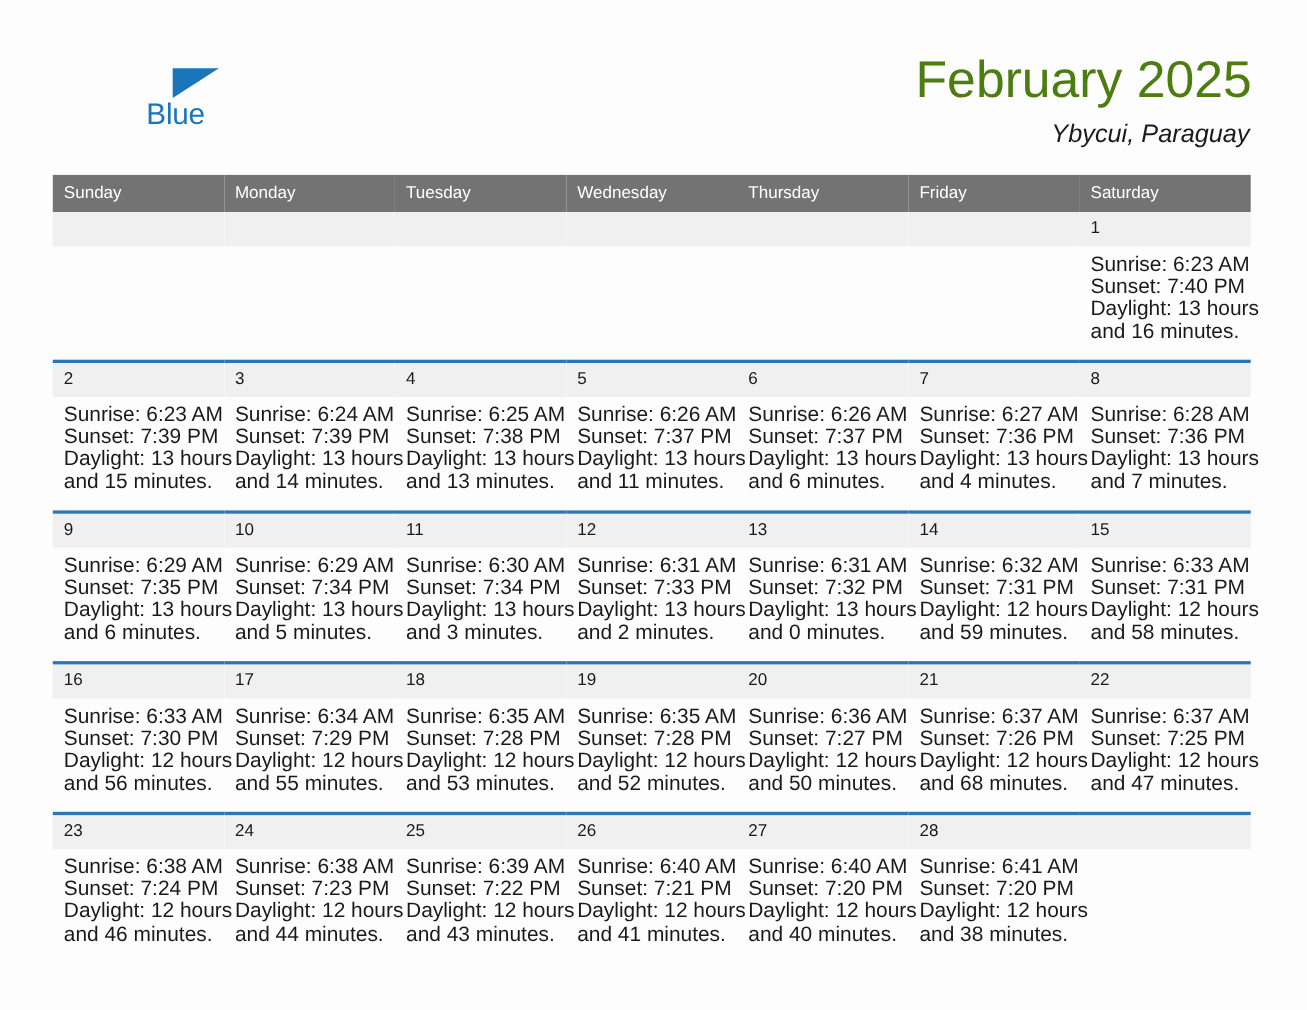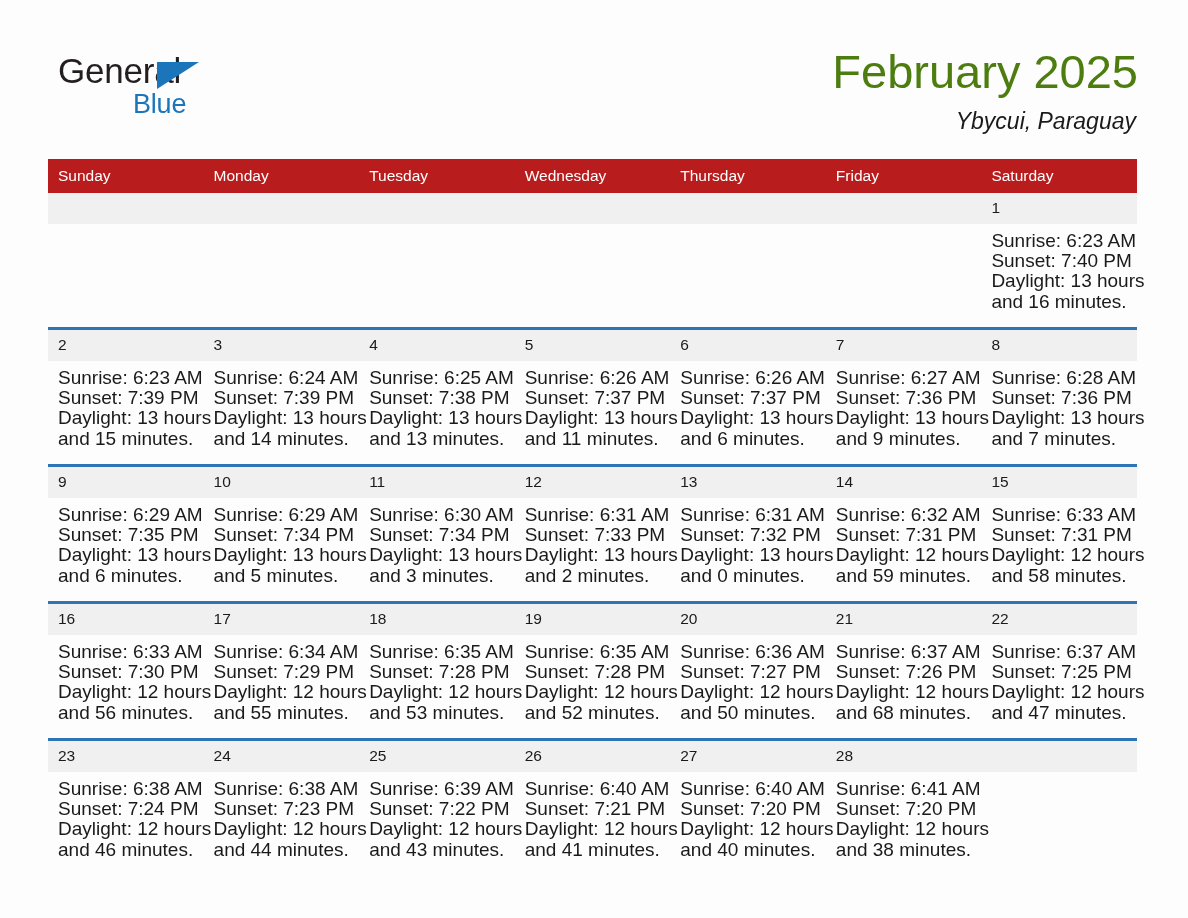--- a/index.html
+++ b/index.html
@@ -98,21 +98,21 @@
     width: 1089px;
   }
   .cal-table {
     border-collapse: collapse;
     table-layout: fixed;
     width: 1089px;
   }
   .cal-table col { width: 155.57px; }
 
   thead th {
-    background: #b91c1c;
+    background: #737373;
     color: #ffffff;
     font-size: 15.5px;
     font-weight: normal;
     text-align: left;
     padding: 7px 0 8px 10px;
     height: 19px;
     vertical-align: middle;
     border: none;
   }
 
@@ -146,21 +146,20 @@
   td.blank .daynum { color: transparent; }
 </style>
 </head>
 <body>
 
 <div class="page">
 
   <div class="header">
 
     <div class="logo">
-      <span class="logo-line1">General</span>
       <span class="logo-tri"></span>
       <span class="logo-line2">Blue</span>
     </div>
 
     <div class="title-block">
       <h1 class="month-title">February 2025</h1>
       <div class="location">Ybycui, Paraguay</div>
     </div>
 
   </div>
@@ -298,21 +297,21 @@
                 <div>Daylight: 13 hours</div>
                 <div>and 6 minutes.</div>
               </div>
             </td>
             <td>
               <span class="daynum">7</span>
               <div class="details">
                 <div>Sunrise: 6:27 AM</div>
                 <div>Sunset: 7:36 PM</div>
                 <div>Daylight: 13 hours</div>
-                <div>and 9 minutes.</div>
+                <div>and 4 minutes.</div>
               </div>
             </td>
             <td>
               <span class="daynum">8</span>
               <div class="details">
                 <div>Sunrise: 6:28 AM</div>
                 <div>Sunset: 7:36 PM</div>
                 <div>Daylight: 13 hours</div>
                 <div>and 7 minutes.</div>
               </div>

